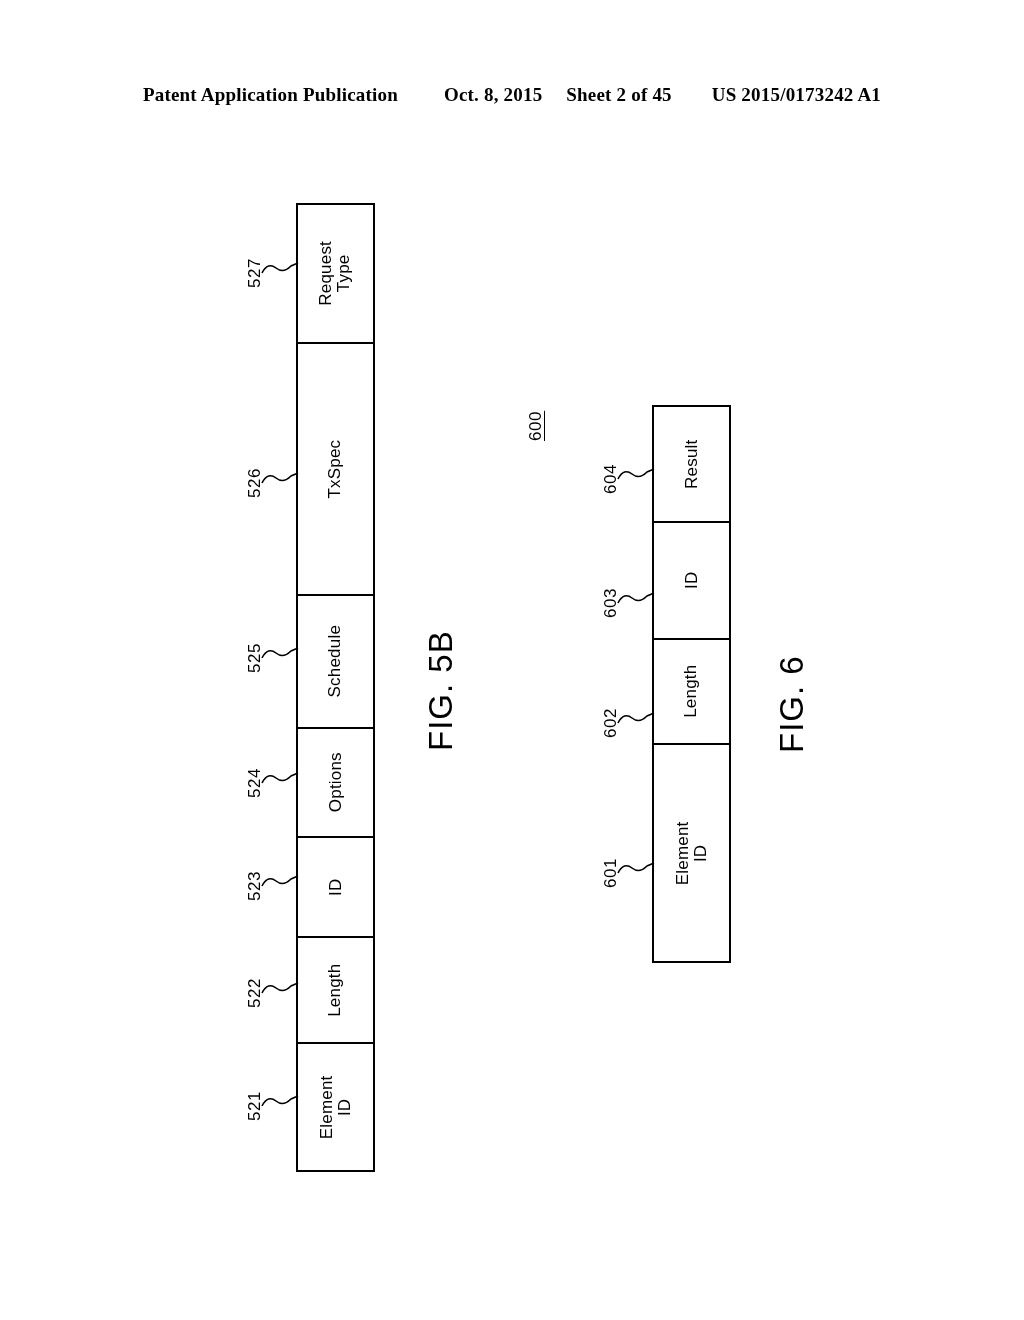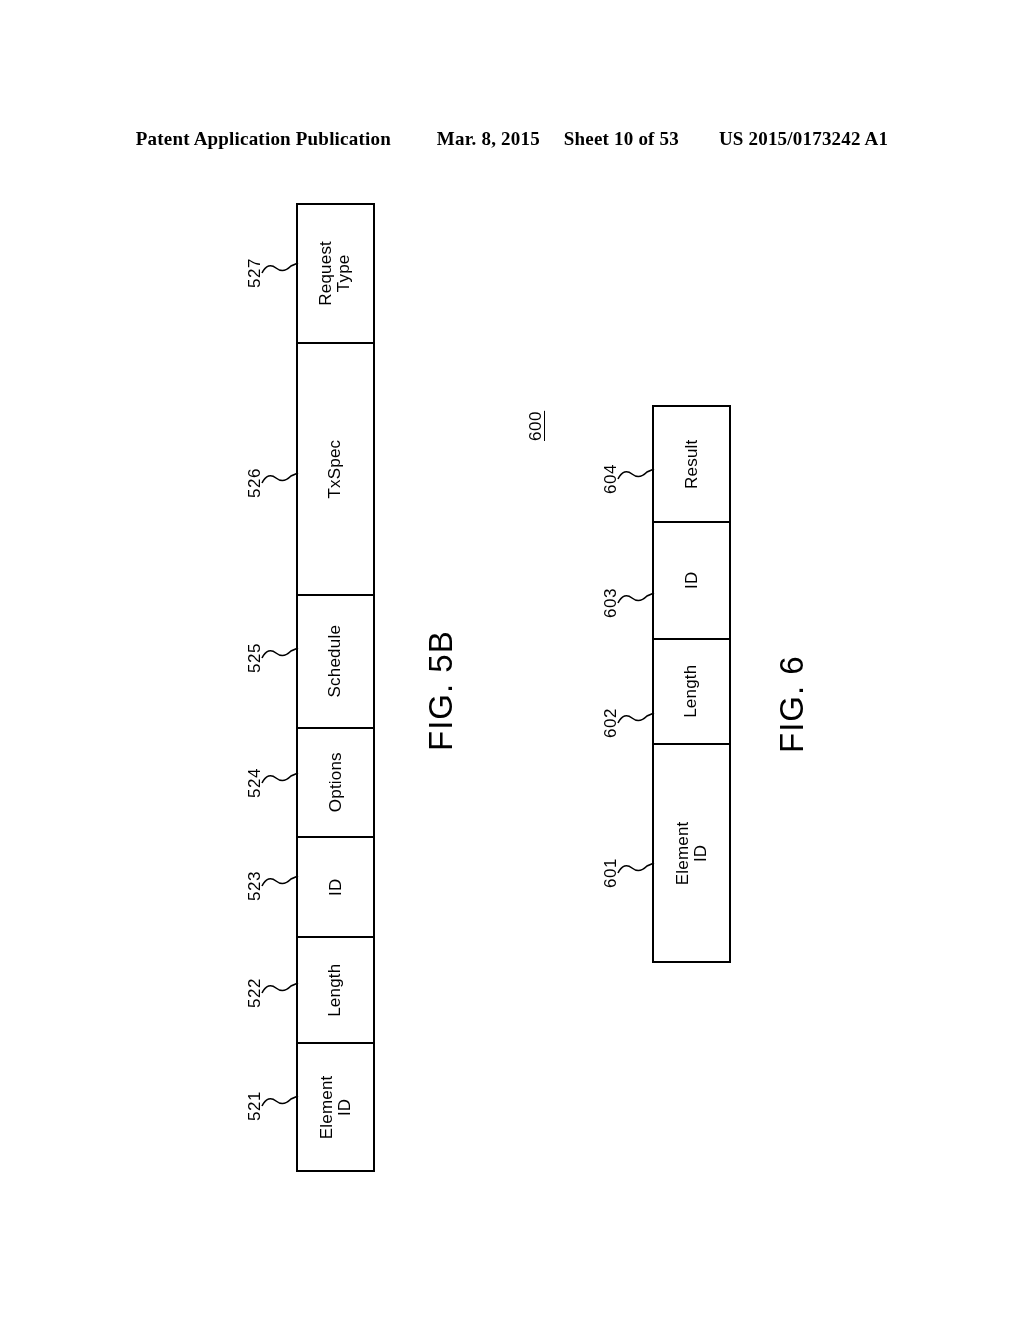--- a/index.html
+++ b/index.html
@@ -23,21 +23,21 @@
     left: 0;
     top: 84px;
     width: 1024px;
     text-align: center;
     font-family: "Liberation Serif", serif;
     font-weight: bold;
     font-size: 19px;
     letter-spacing: 0.2px;
     white-space: nowrap;
   }
-  .page-header .hdr-seg { display: inline-block; vertical-align: baseline; margin-top: 44px; }
+  .page-header .hdr-seg { display: inline-block; vertical-align: baseline; }
   .hdr-gap-1 { display: inline-block; width: 36px; }
   .hdr-gap-2 { display: inline-block; width: 14px; }
   .hdr-gap-3 { display: inline-block; width: 30px; }
 
   
   .figure { position: absolute; }
 
   
   .packet-box {
     position: absolute;
@@ -98,23 +98,23 @@
     letter-spacing: 1px;
     white-space: nowrap;
   }
 </style>
 </head>
 <body>
 
 <div class="page-header">
   <span class="hdr-seg">Patent Application Publication</span>
   <span class="hdr-gap-1"></span>
-  <span class="hdr-seg">Mar. 8, 2015</span>
+  <span class="hdr-seg">Oct. 8, 2015</span>
   <span class="hdr-gap-2"></span>
-  <span class="hdr-seg">Sheet 10 of 53</span>
+  <span class="hdr-seg">Sheet 2 of 45</span>
   <span class="hdr-gap-3"></span>
   <span class="hdr-seg">US 2015/0173242 A1</span>
 </div>
 
 <div class="figure">
 
   <div class="packet-box" style="left:296px; top:203px; width:79px; height:969px;">
 
     <div class="packet-cell" style="top:0px; height:139px;">
       <div class="cell-label">

